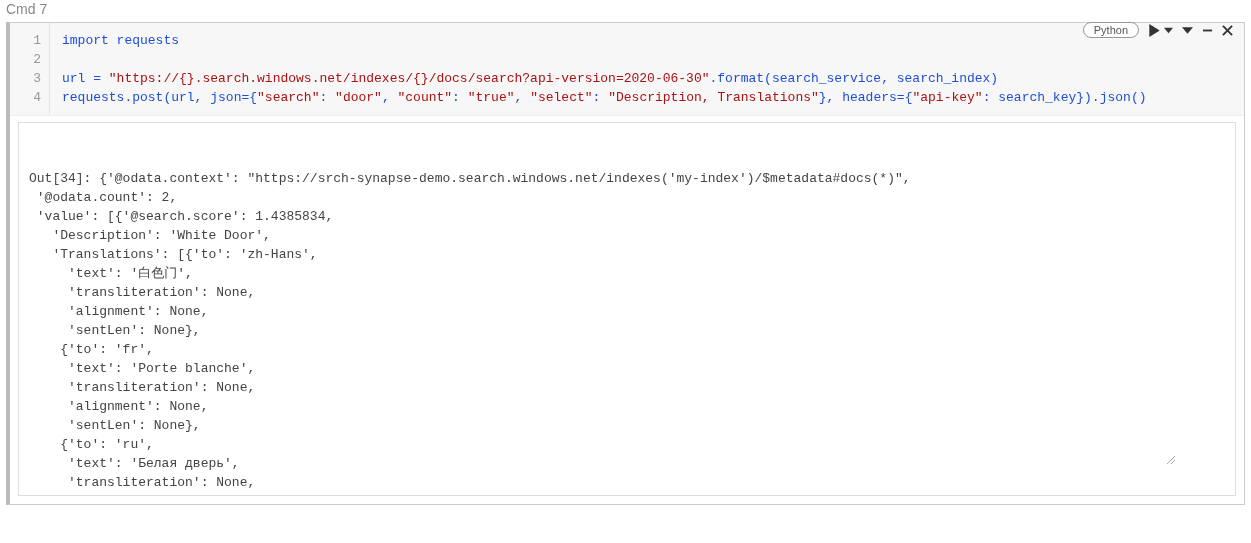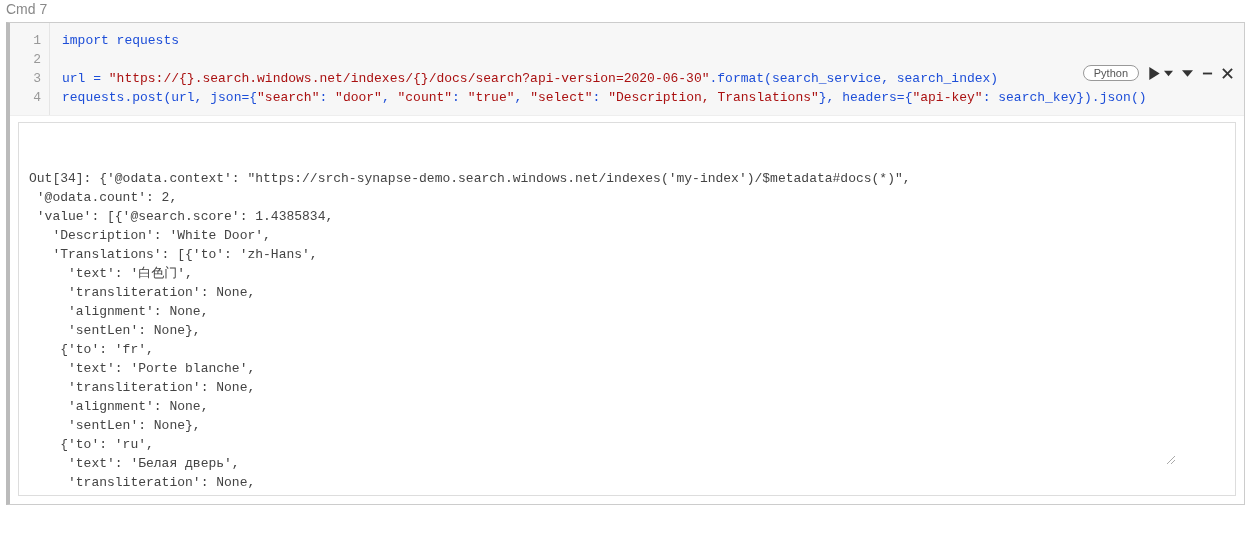--- a/index.html
+++ b/index.html
@@ -22,21 +22,20 @@
     padding: 1px 6px;
     font-family: Arial, sans-serif;
   }
   .toolbar {
     position: absolute;
     right: 18px;
     top: 22px;
     display: flex;
     align-items: center;
     gap: 9px;
-    margin-top: 43px;
   }
   .lang-pill {
     border: 1px solid #999;
     border-radius: 11px;
     padding: 1px 10px;
     font-size: 11px;
     font-family: Arial, sans-serif;
     color: #555;
     background: #fff;
   }

